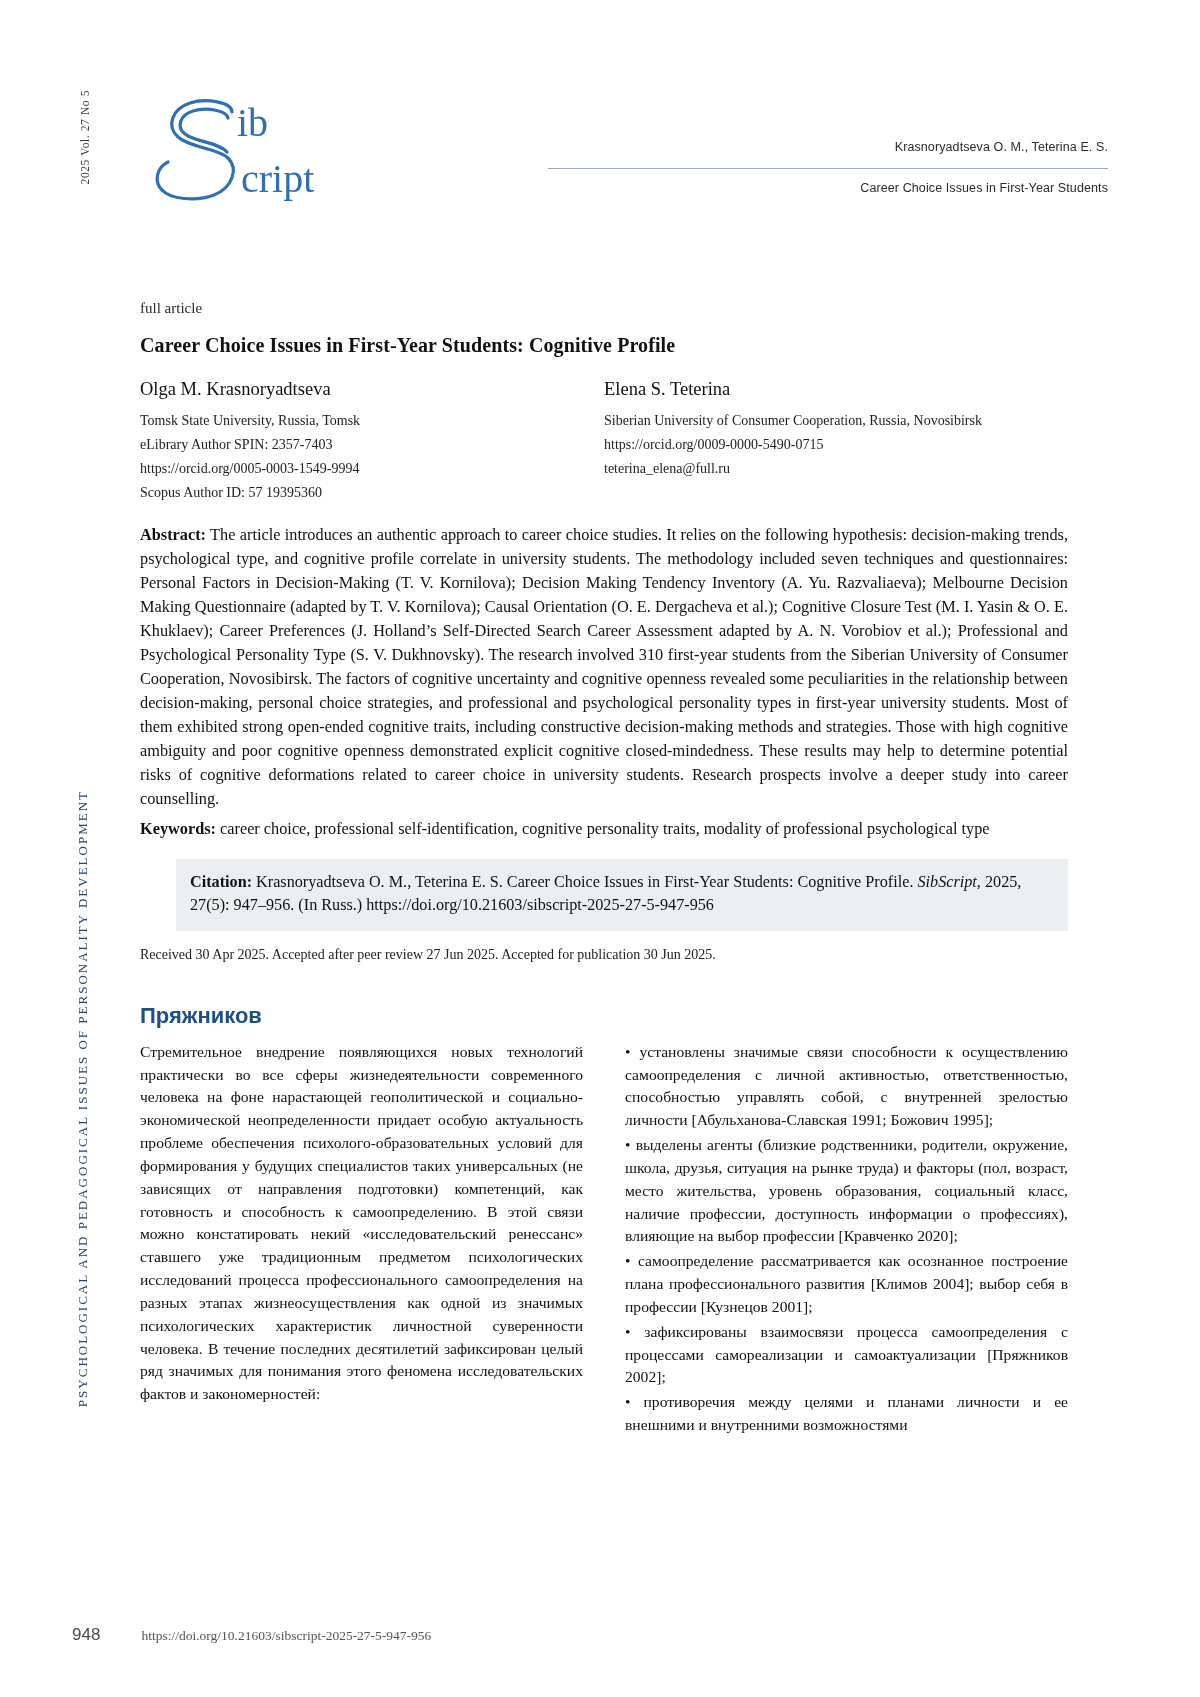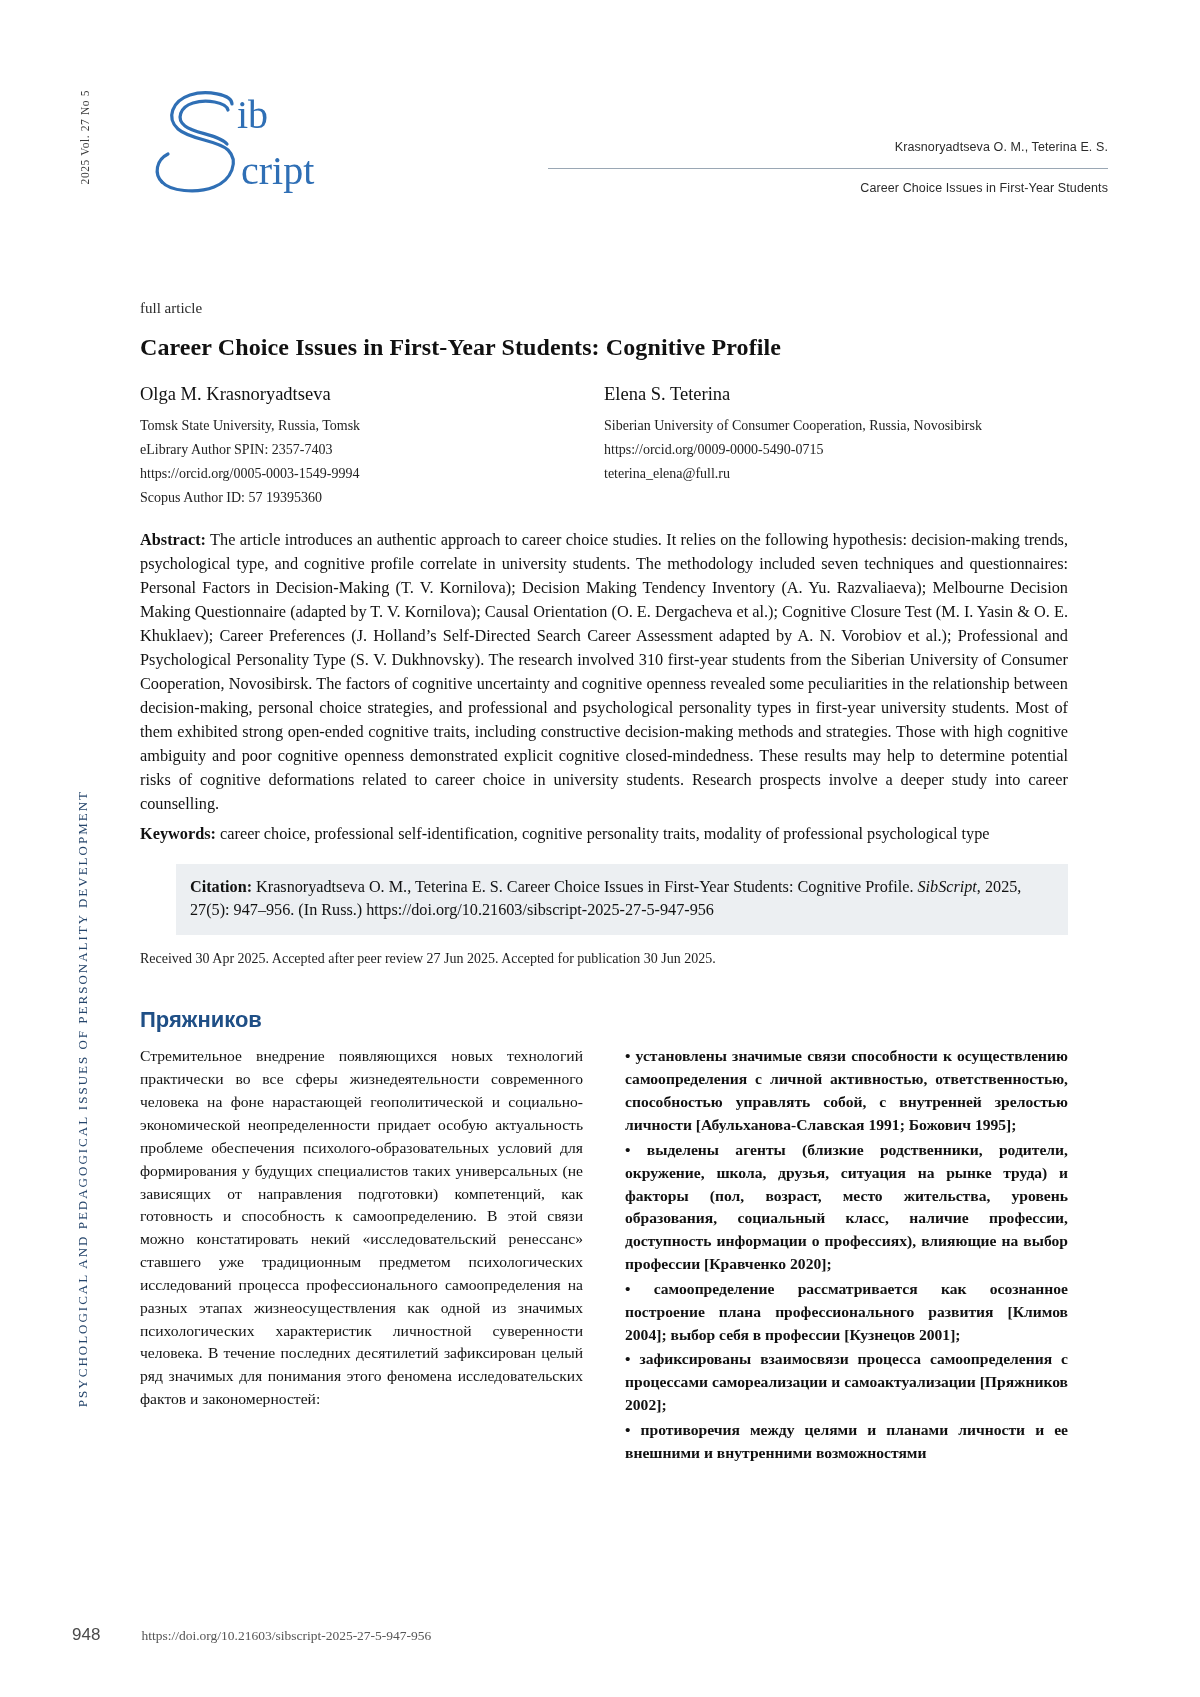--- a/index.html
+++ b/index.html
@@ -59,21 +59,21 @@
     font-size: 13px;
     letter-spacing: 2.0px;
     color: #25456b;
     white-space: nowrap;
   }
 
   
   .logo {
     position: absolute;
     left: 140px;
-    top: 88px;
+    top: 96px;
     width: 215px;
     height: 130px;
   }
   .header-right {
     position: absolute;
     right: 92px;
     top: 140px;
     width: 560px;
     text-align: right;
   }
@@ -102,21 +102,21 @@
     width: 928px;
   }
   .article-type {
     font-family: "Liberation Serif", serif;
     font-size: 15px;
     color: #2a2a2a;
     margin-bottom: 16px;
   }
   h1.title {
     font-family: "Liberation Serif", serif;
-    font-size: 24px;
+    font-size: 20px;
     font-weight: bold;
     color: #111111;
     margin: 0 0 22px 0;
     letter-spacing: 0.1px;
     line-height: 1.2;
   }
 
   .authors {
     display: flex;
     gap: 0;
@@ -199,21 +199,20 @@
     font-size: 15.6px;
     line-height: 1.465;
     text-align: justify;
     color: #111;
     hyphens: manual;
   }
   .col p.bullet {
     text-indent: 0;
     padding-left: 0;
     margin-bottom: 2px;
-    font-weight: bold;
   }
 
   
   .footer {
     position: absolute;
     left: 72px;
     bottom: 52px;
     width: 1000px;
     display: flex;
     align-items: baseline;

